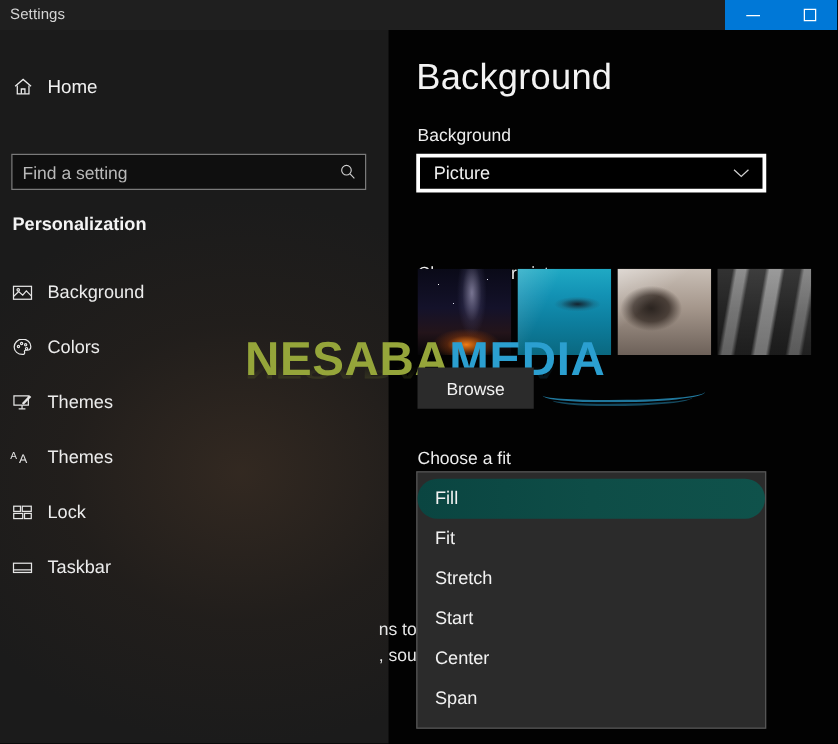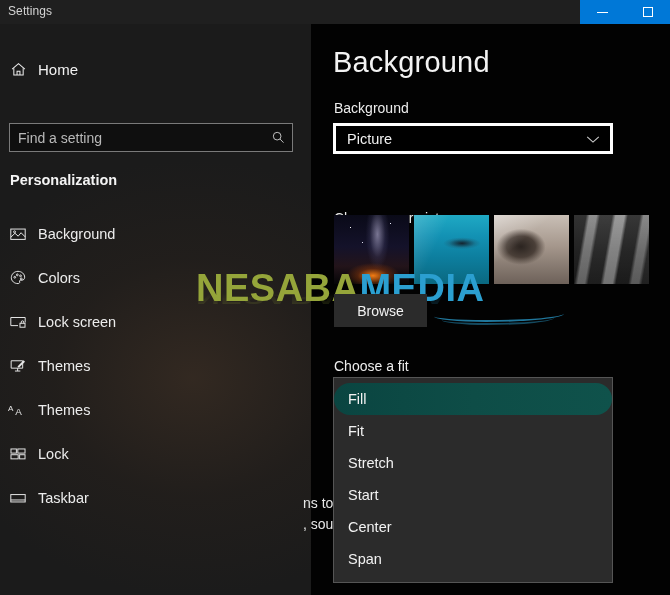--- a/index.html
+++ b/index.html
@@ -276,30 +276,20 @@
             <path d="M10 2.6c-4.1 0-7.4 3.1-7.4 7 0 3.9 3.3 6.6 7.4 6.6 1.2 0 1.9-.7 1.9-1.6 0-.5-.2-.8-.2-1.2 0-.6.5-1 1.2-1h1.3c2 0 3.2-1.3 3.2-3.3 0-3.6-3.3-6.5-7.4-6.5z"></path>
             <circle cx="6.4" cy="9.2" r="1"></circle>
             <circle cx="9.2" cy="6.5" r="1"></circle>
             <circle cx="12.8" cy="7.6" r="1"></circle>
             <circle cx="13.6" cy="11" r="1"></circle>
           </svg>
         </span>
         <span class="nav-label">Colors</span>
       </div>
 
-      <div class="nav-item">
-        <span class="nav-ico">
-          <svg width="18" height="18" viewBox="0 0 20 20" fill="none" stroke="#e6e6e6" stroke-width="1.1">
-            <path d="M2 5 H18 V10.5 M2 5 V14 H10"></path>
-            <rect x="12.2" y="11.4" width="5.6" height="4.4"></rect>
-            <path d="M13.6 11.4 V10.1 a1.4 1.4 0 0 1 2.8 0 V11.4"></path>
-          </svg>
-        </span>
-        <span class="nav-label">Lock screen</span>
-      </div>
 
       <div class="nav-item">
         <span class="nav-ico">
           <svg width="18" height="18" viewBox="0 0 20 20" fill="none" stroke="#e6e6e6" stroke-width="1.1">
             <path d="M2.4 4.2 H15.2 V12.4 H2.4 Z"></path>
             <path d="M6.6 15.6 H12.6"></path>
             <path d="M9.6 12.4 V15.6"></path>
             <path d="M9.4 10.6 L16.2 3.6 L17.8 5.2 L11 12 Z" fill="#e6e6e6" stroke="none"></path>
           </svg>
         </span>

